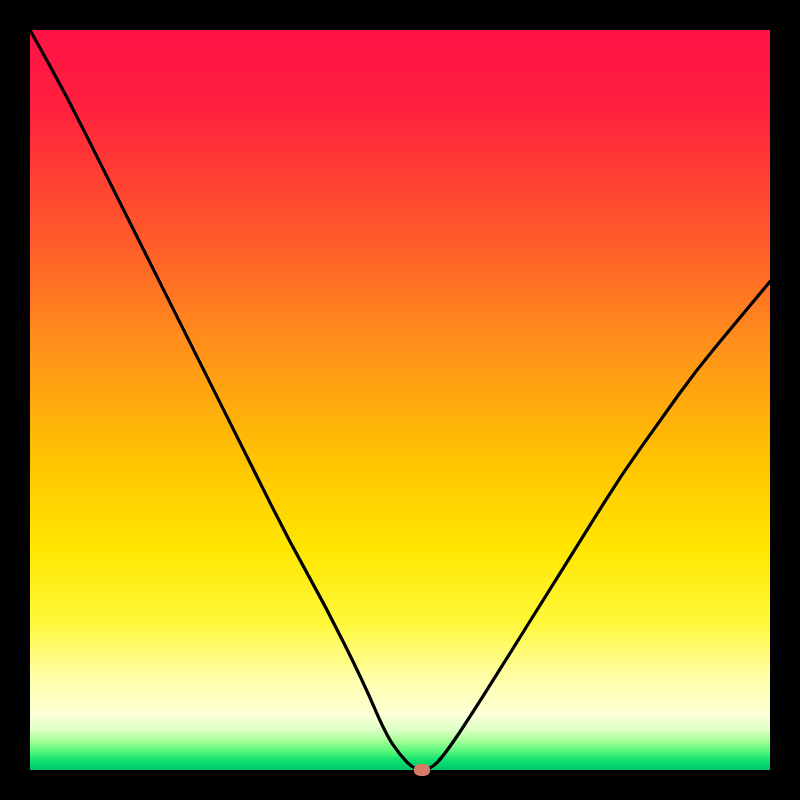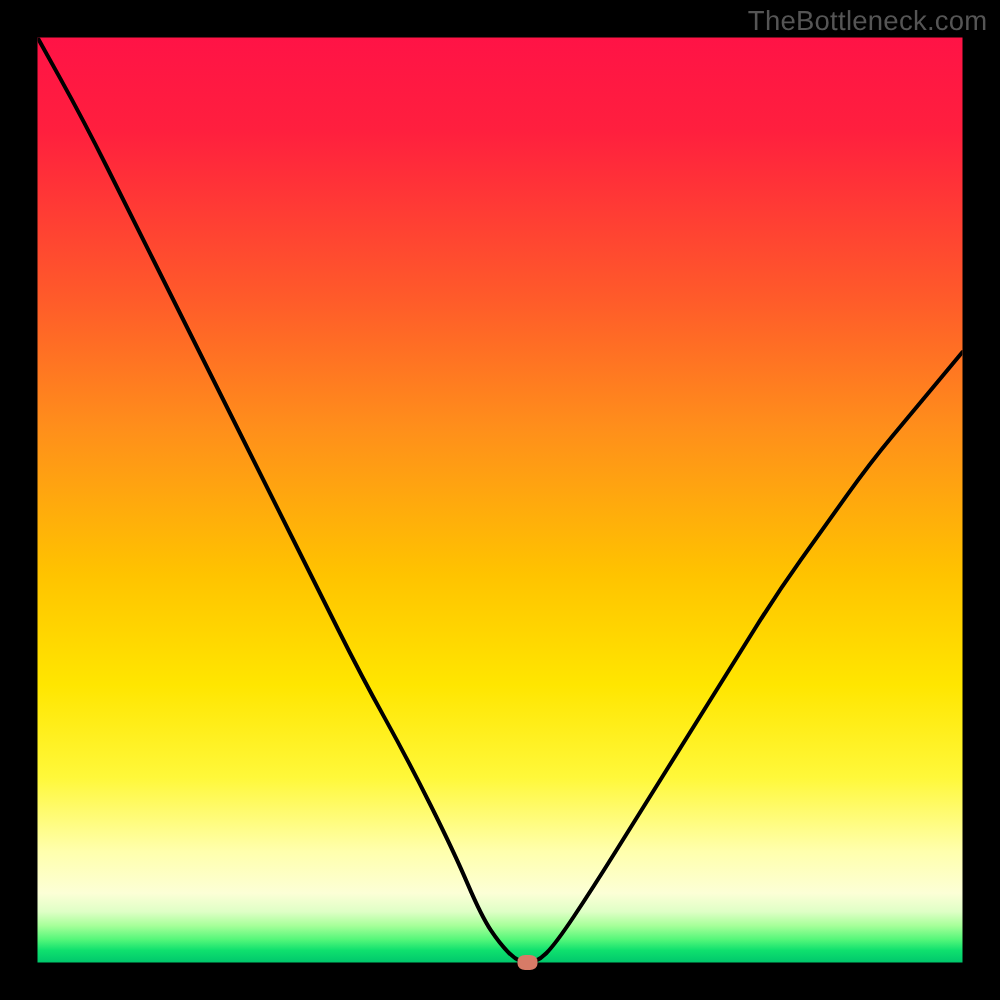--- a/index.html
+++ b/index.html
@@ -70,21 +70,20 @@
     background: #d77b67;
     transform: translate(-50%, -50%);
     z-index: 3;
   }
 </style>
 </head>
 <body>
 
 <div class="frame">
 
-  <div class="watermark">TheBottleneck.com</div>
 
   <div class="plot-area">
     <div class="gradient-bg"></div>
 
     <svg class="overlay" viewBox="0 0 740 740" preserveAspectRatio="none">
       <path fill="none" stroke="#000000" stroke-width="3.2" stroke-linecap="round" stroke-linejoin="round" d="M 0 0 Q 0 0 18.5 33.30000000000001 Q 37 66.60000000000002 55.5 103.59999999999997 Q 74 140.5999999999999 92.5 177.59999999999997 Q 111 214.60000000000002 129.5 251.60000000000002 Q 148 288.6 166.5 325.6 Q 185 362.59999999999997 203.5 399.6 Q 222 436.6 240.5 473.6 Q 259 510.6 277.5 543.9000000000001 Q 296 577.2 314.5 614.2 Q 333 651.2 344.1 677.1 Q 355.2 703 362.6 714.1 Q 370 725.2 377.4 732.6 Q 384.8 740 392.20000000000005 740 Q 399.6 740 407 732.6 Q 414.40000000000003 725.2 429.20000000000005 703 Q 444 680.8 462.5 651.2 Q 481 621.6 499.5 592 Q 518 562.4 536.5 532.8 Q 555 503.2 573.5 473.6 Q 592 444 610.5 418.1 Q 629 392.20000000000005 647.5 366.3 Q 666 340.4 684.5 318.2 Q 703 296 721.5 273.79999999999995 T 740 251.59999999999997"></path>
     </svg>
 
     <div class="marker" style="left: 392.2px; top: 740px; background: rgb(215, 123, 103);"></div>
   </div>

